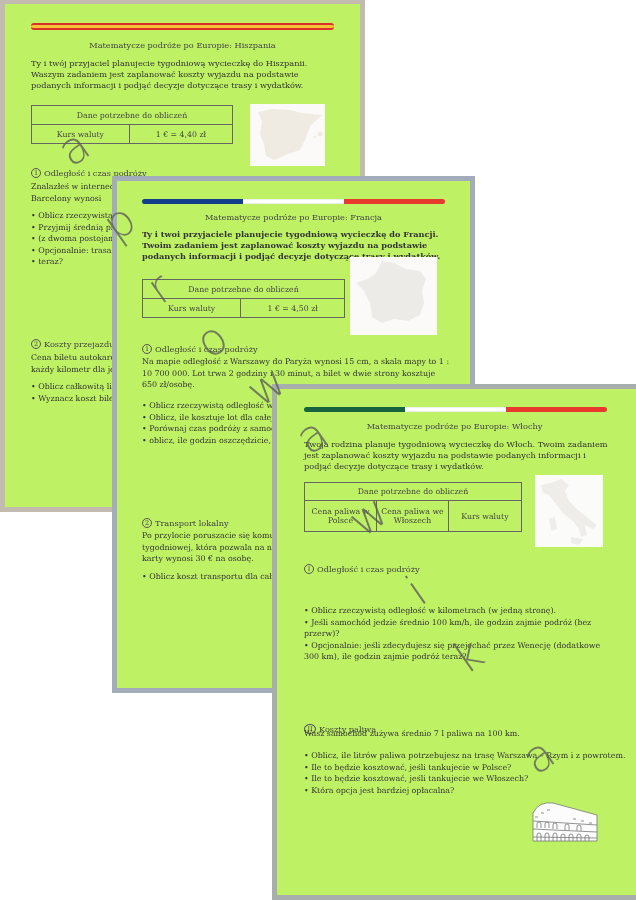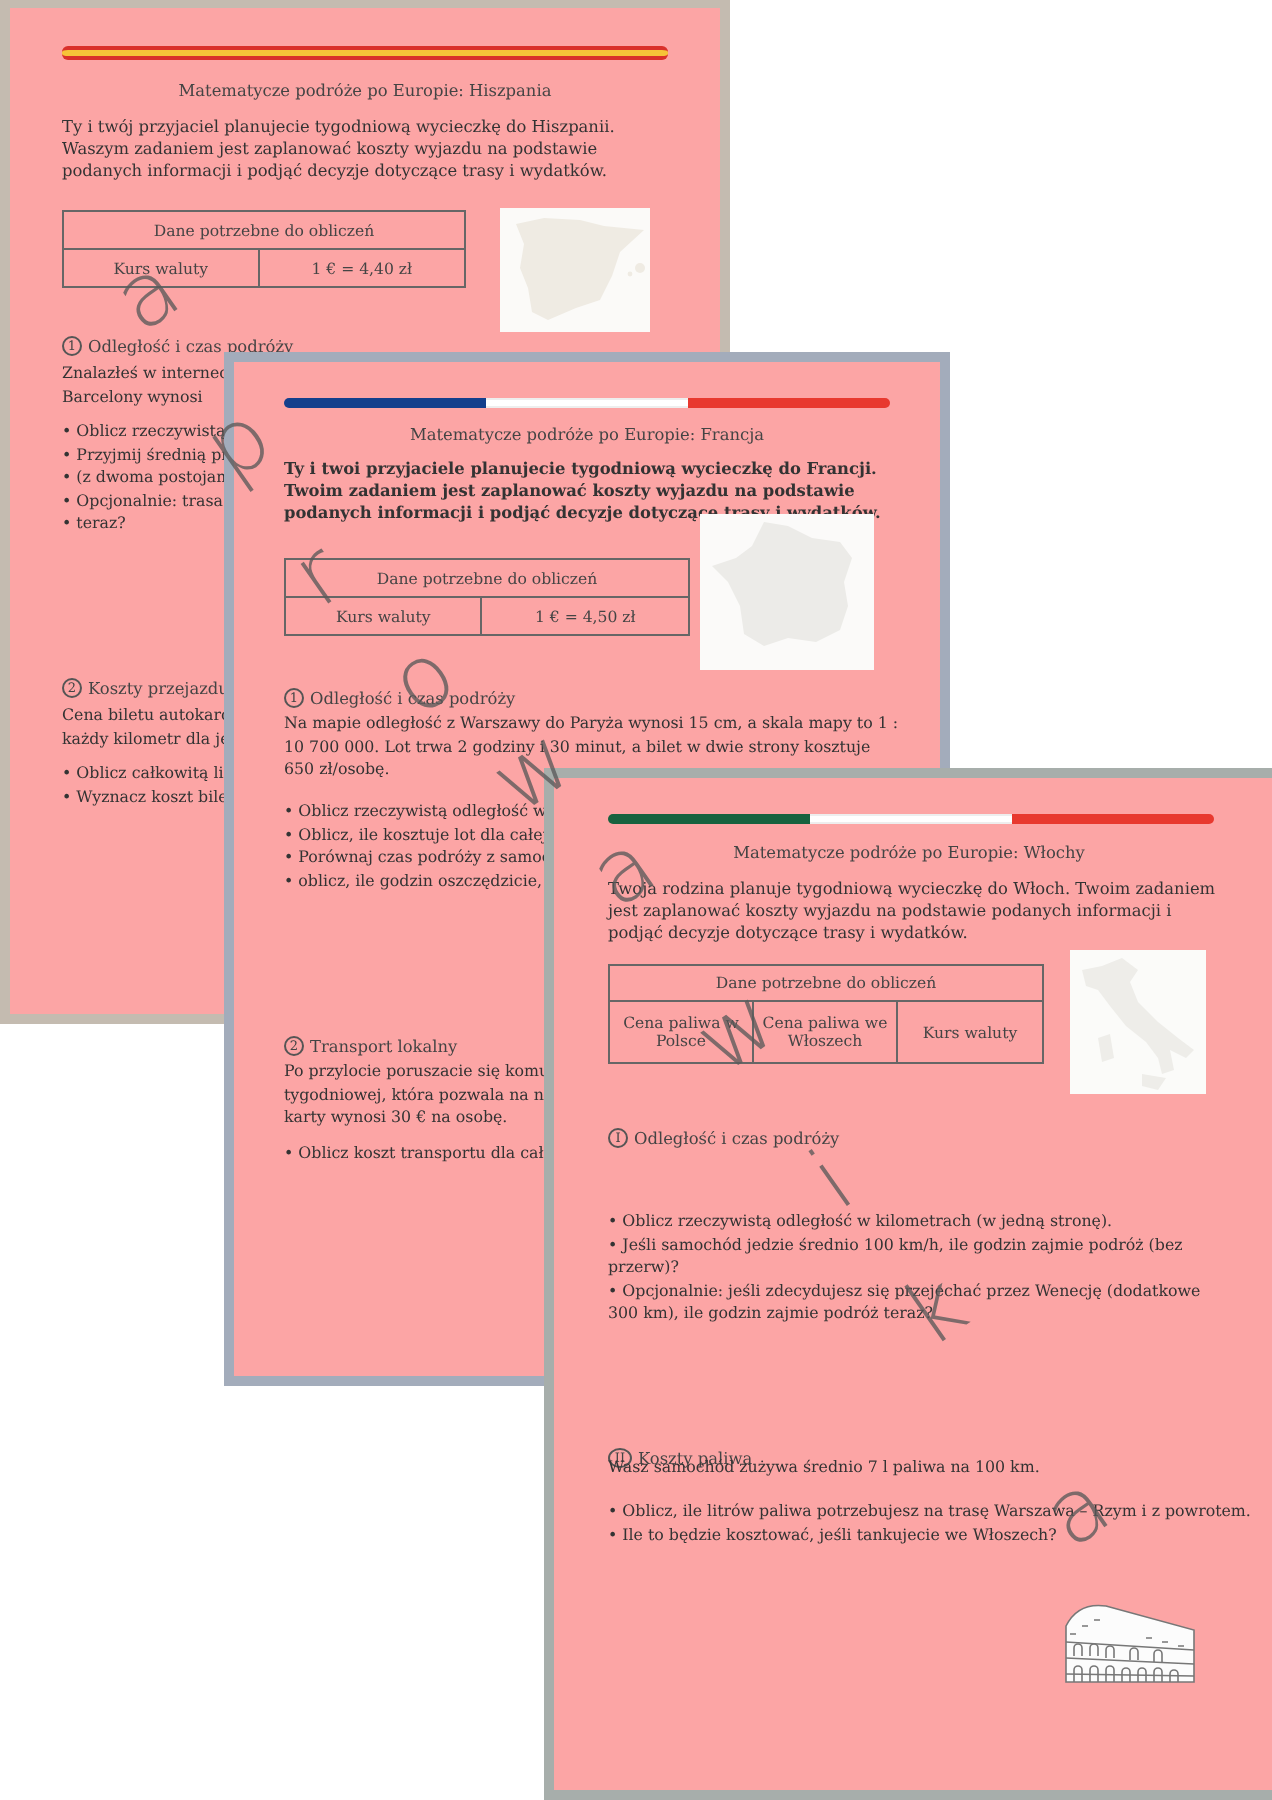--- a/index.html
+++ b/index.html
@@ -1,21 +1,21 @@
 <!DOCTYPE html>
 <html><head>
 <meta charset="utf-8">
 <style>
   * { box-sizing: border-box; margin: 0; padding: 0; }
   html, body { width: 636px; height: 900px; background: #ffffff; overflow: hidden; }
   body { position: relative; font-family: "DejaVu Serif", serif; color: #333; }
 
   .page {
     position: absolute;
-    background: #fca5a5;
+    background: #bef264;
     overflow: hidden;
   }
   .page-es { left: 0; top: 0; width: 365px; height: 512px; border: 5px solid #c4bbb0; border-top-width: 4px; }
   .page-fr { left: 112px; top: 176px; width: 363px; height: 517px; border: 5px solid #a3acbb; }
   .page-it { left: 272px; top: 384px; width: 380px; height: 516px; border: 5px solid #a7aeab; border-right-width: 4px; }
 
   .flag { position: absolute; left: 26px; top: 18px; height: 5px; border-radius: 3px; display: flex; overflow: hidden; }
   .page-es .flag { top: 19px; width: 303px; height: 7px; background: #f6c338; border-top: 2px solid #d9302a; border-bottom: 2px solid #d9302a; }
   .flag .seg { flex: 1; height: 100%; }
 
@@ -192,21 +192,23 @@
     <li>Opcjonalnie: jeśli zdecydujesz się przejechać przez Wenecję (dodatkowe 300 km), ile godzin zajmie podróż teraz?</li>
   </ul>
 
   <div class="section-head" style="left:27px;top:335px;">
     <span class="num" style="width:12px;">II</span>
     <span>Koszty paliwa</span>
   </div>
   <div class="body-text" style="left:27px;top:339px;">Wasz samochód zużywa średnio 7 l paliwa na 100 km.</div>
   <ul class="bullets" style="left:27px;top:361px;white-space:nowrap;">
     <li>Oblicz, ile litrów paliwa potrzebujesz na trasę Warszawa – Rzym i z powrotem.</li>
+    <li>Ile to będzie kosztować, jeśli tankujecie w Polsce?</li>
     <li>Ile to będzie kosztować, jeśli tankujecie we Włoszech?</li>
+    <li>Która opcja jest bardziej opłacalna?</li>
   </ul>
 
   <div class="colosseum">
     <svg viewBox="0 0 72 48" fill="none" stroke="#777" stroke-width="0.8">
       <path d="M4 44 L4 16 Q10 4 24 6 L68 18 L68 44 Z" fill="#fcfcfc"></path>
       <path d="M4 24 L68 28 M4 32 L68 35 M4 40 L68 41"></path>
       <path d="M8 44 v-6 a2 2 0 0 1 4 0 v6 M16 44 v-6 a2 2 0 0 1 4 0 v6 M24 44 v-6 a2 2 0 0 1 4 0 v6 M32 44 v-5 a2 2 0 0 1 4 0 v5 M40 44 v-5 a2 2 0 0 1 4 0 v5 M48 44 v-5 a2 2 0 0 1 4 0 v5 M56 44 v-4 a2 2 0 0 1 4 0 v4"></path>
       <path d="M8 31 v-4 a2 2 0 0 1 4 0 v4 M16 31 v-4 a2 2 0 0 1 4 0 v4 M24 32 v-4 a2 2 0 0 1 4 0 v4 M36 33 v-4 a2 2 0 0 1 4 0 v4 M48 34 v-4 a2 2 0 0 1 4 0 v4"></path>
       <path d="M6 20 h3 M12 16 h3 M18 13 h3 M44 22 h3 M52 24 h3 M60 26 h3"></path>
     </svg>

